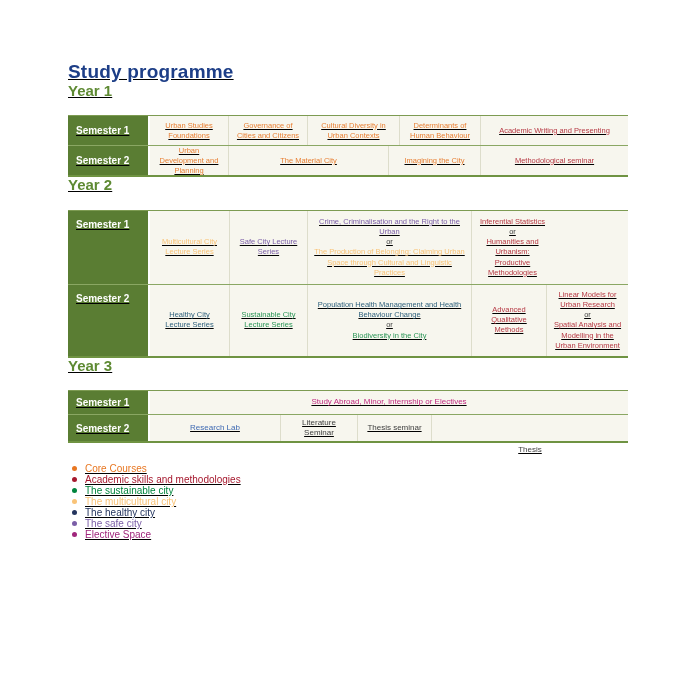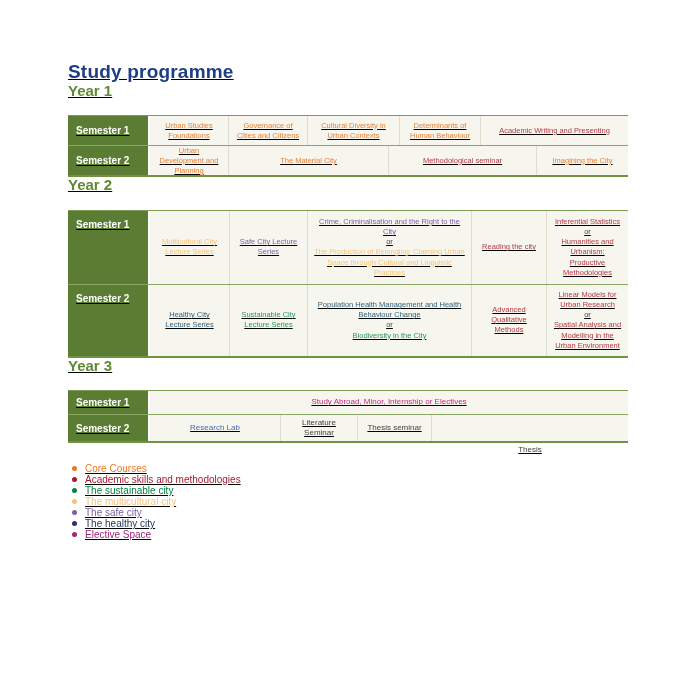--- a/index.html
+++ b/index.html
@@ -69,46 +69,43 @@
         </div>
       </div>
       <div class="trow" style="height:29px">
         <div class="label-cell">Semester 2</div>
         <div class="cell first" style="width:78px">
           <span style="color: rgb(232, 127, 51);">Urban Development and Planning</span>
         </div>
         <div class="cell" style="width:160px">
           <span style="color: rgb(232, 127, 51);">The Material City</span>
         </div>
+        <div class="cell" style="width:92px">
+          <span style="color: rgb(232, 127, 51);">Imagining the City</span>
+        </div>
         <div class="cell" style="width:148px">
           <span style="color: rgb(182, 56, 67);">Methodological seminar</span>
-        </div>
-        <div class="cell" style="width:92px">
-          <span style="color: rgb(232, 127, 51);">Imagining the City</span>
         </div>
       </div>
     </div>
 
     <h2 class="year-h yh2">Year 2</h2>
     <div class="ytable">
       <div class="trow" style="height:73px">
         <div class="label-cell" style="align-items:flex-start;padding-top:8px">Semester 1</div>
         <div class="cell first" style="width:79px">
           <span style="color: rgb(249, 195, 119);">Multicultural City Lecture Series</span>
         </div>
         <div class="cell" style="width:78px">
           <span style="color: rgb(123, 94, 167);">Safe City Lecture Series</span>
         </div>
         <div class="cell" style="width:164px">
-          <span style="color: rgb(123, 94, 167);">Crime, Criminalisation and the Right to the City</span>
+          <span style="color: rgb(123, 94, 167);">Crime, Criminalisation and the Right to the Urban</span>
           <span class="or" style="color: rgb(61, 61, 61);">or</span>
           <span style="color: rgb(249, 195, 119);">The Production of Belonging: Claiming Urban Space through Cultural and Linguistic Practices</span>
-        </div>
-        <div class="cell" style="width:75px">
-          <span style="color: rgb(182, 56, 67);">Reading the city</span>
         </div>
         <div class="cell" style="width:82px">
           <span style="color: rgb(182, 56, 67);">Inferential Statistics</span>
           <span class="or" style="color: rgb(61, 61, 61);">or</span>
           <span style="color: rgb(182, 56, 67);">Humanities and Urbanism: Productive Methodologies</span>
         </div>
       </div>
       <div class="trow" style="height:71px">
         <div class="label-cell" style="align-items:flex-start;padding-top:8px">Semester 2</div>
         <div class="cell first" style="width:79px">
@@ -169,26 +166,26 @@
       </div>
       <div class="legend-item">
         <span class="legend-dot" style="background-color: rgb(0, 132, 61);"></span>
         <span class="legend-label" style="color: rgb(0, 132, 61);">The sustainable city</span>
       </div>
       <div class="legend-item">
         <span class="legend-dot" style="background-color: rgb(249, 195, 119);"></span>
         <span class="legend-label" style="color: rgb(249, 195, 119);">The multicultural city</span>
       </div>
       <div class="legend-item">
+        <span class="legend-dot" style="background-color: rgb(36, 53, 94);"></span>
+        <span class="legend-label" style="color: rgb(36, 53, 94);">The healthy city</span>
+      </div>
+      <div class="legend-item">
         <span class="legend-dot" style="background-color: rgb(123, 94, 167);"></span>
         <span class="legend-label" style="color: rgb(123, 94, 167);">The safe city</span>
-      </div>
-      <div class="legend-item">
-        <span class="legend-dot" style="background-color: rgb(36, 53, 94);"></span>
-        <span class="legend-label" style="color: rgb(36, 53, 94);">The healthy city</span>
       </div>
       <div class="legend-item">
         <span class="legend-dot" style="background-color: rgb(160, 38, 124);"></span>
         <span class="legend-label" style="color: rgb(160, 38, 124);">Elective Space</span>
       </div>
     </div>
 
   </div>
 </div>
 

